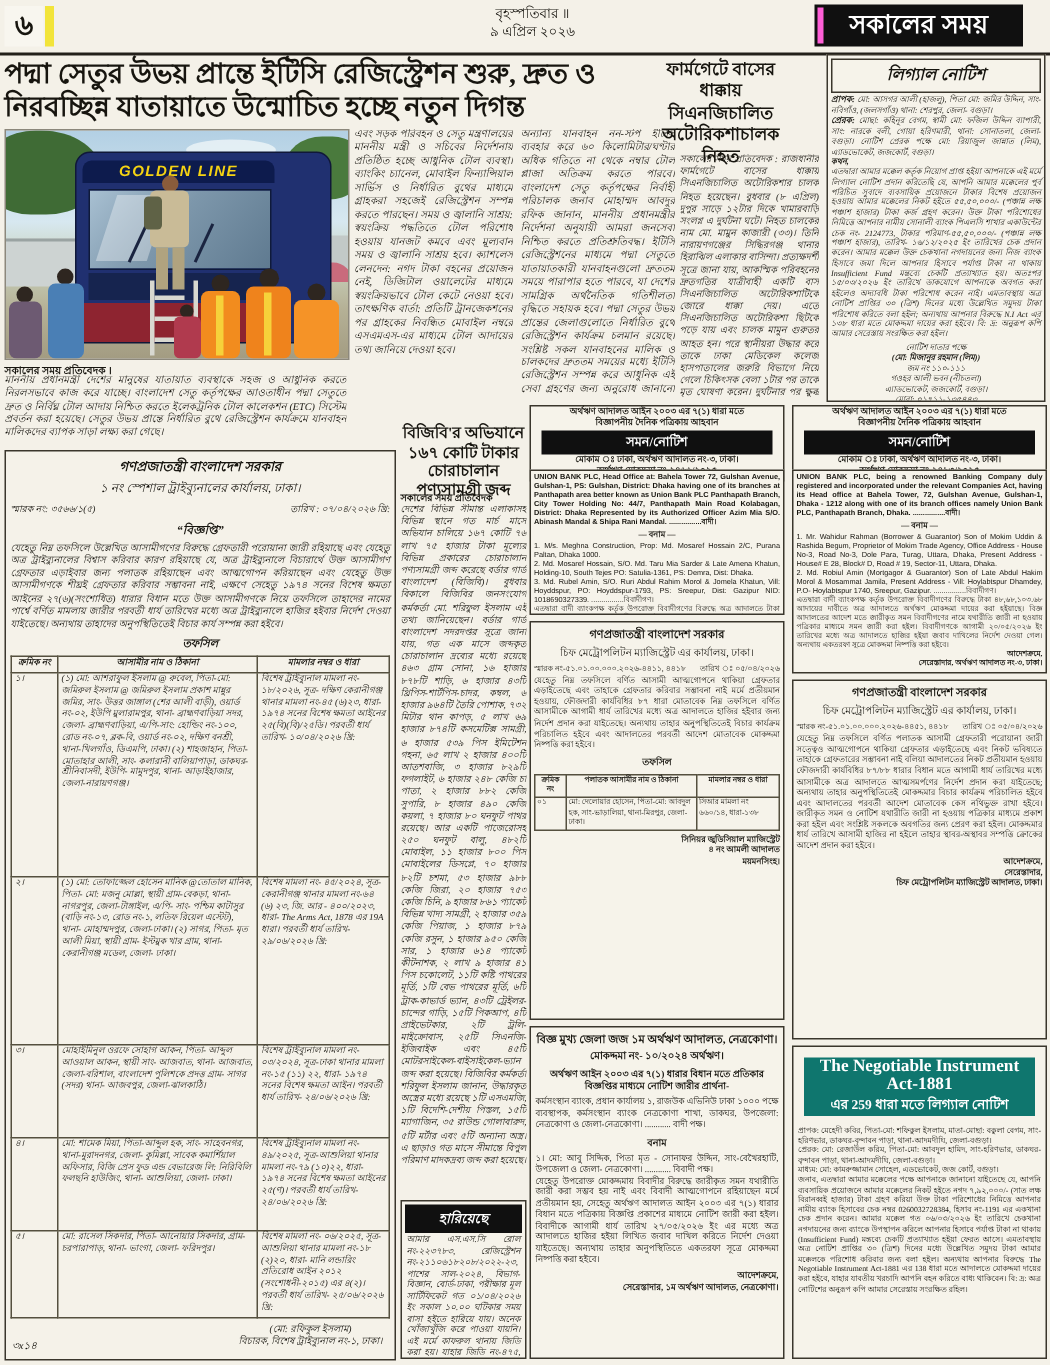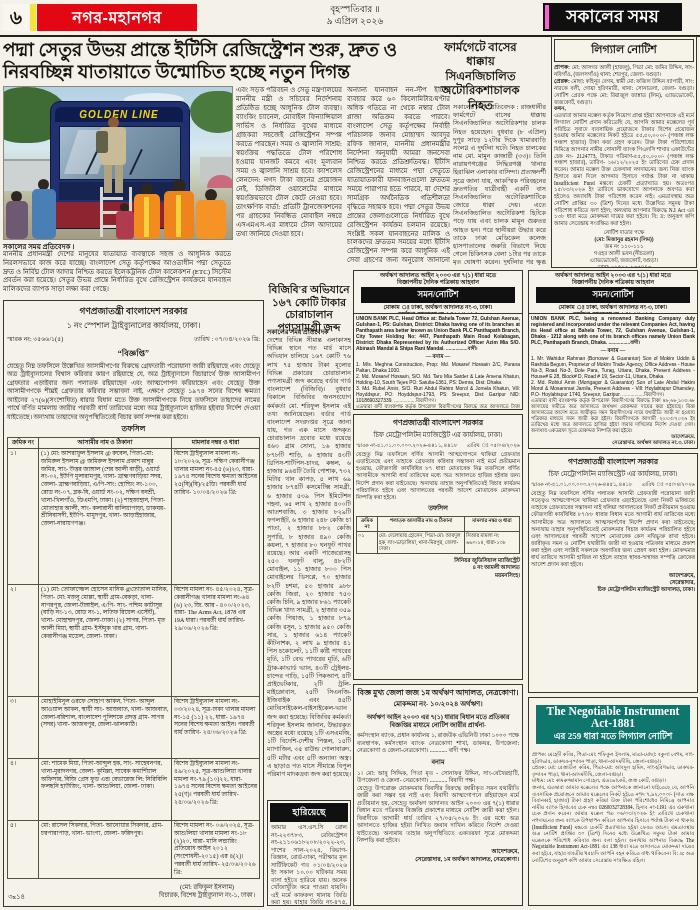--- a/index.html
+++ b/index.html
@@ -1,21 +1,21 @@
 <!DOCTYPE html>
 <html><head>
 <meta charset="utf-8">
 <style>
   html,body{margin:0;padding:0;background:#cfccc2;}
   #paper{position:relative;width:700px;height:910px;margin:0 auto;background:#f4f1e8;
          font-family:"Liberation Serif","DejaVu Serif",serif;color:#17150f;overflow:hidden;}
   .abs{position:absolute;}
   .just{text-align:justify;}
   .b{font-weight:bold;}
-  .clip{overflow:hidden;}
+  .clip{overflow:hidden;font-style:italic;}
   .sans{font-family:"Liberation Sans","DejaVu Sans",sans-serif;}
 
   
   #pnum{left:3px;top:4px;width:26px;height:27px;background:#f8f6ef;font-size:19px;line-height:27px;text-align:center;font-weight:bold;}
   #ystrip{left:30px;top:4px;width:6px;height:27px;background:#f2e43a;}
   #secbox{left:37px;top:4px;width:160px;height:27px;background:#e30613;color:#fff;
           font-size:16px;line-height:27px;text-align:center;font-weight:bold;letter-spacing:.5px;}
   #dateblk{left:290px;top:4px;width:130px;font-size:9px;line-height:1.3;text-align:center;}
   #mast{left:543px;top:3px;width:139px;height:28px;background:#101010;color:#fff;
         font-size:17px;line-height:28px;text-align:center;font-weight:bold;}
@@ -110,21 +110,20 @@
   #ni-t2{font-size:9px;font-weight:bold;}
   #niact .bd{font-size:5.2px;line-height:1.27;text-align:justify;padding:0 3px;}
 </style>
 </head>
 <body>
 
 <div id="paper">
 
   <div class="abs" id="pnum">৬</div>
   <div class="abs" id="ystrip"></div>
-  <div class="abs sans" id="secbox">নগর-মহানগর</div>
   <div class="abs" id="dateblk">
     <div>বৃহস্পতিবার ॥</div>
     <div>৯ এপ্রিল ২০২৬</div>
   </div>
   <div class="abs sans" id="mast">সকালের সময়</div>
   <div class="abs" id="mastbar"></div>
   <div class="abs" id="rule"></div>
 
   <div class="abs" id="lead-hl">পদ্মা সেতুর উভয় প্রান্তে ইটিসি রেজিস্ট্রেশন শুরু, দ্রুত ও নিরবচ্ছিন্ন যাতায়াতে উন্মোচিত হচ্ছে নতুন দিগন্ত</div>
 
@@ -133,21 +132,21 @@
     <div class="ph" style="left:120px;top:6px;width:60px;height:14px;background:#eef5f8;border-radius:50%;opacity:.8;"></div>
 
     <div class="ph" style="left:-14px;top:0px;width:78px;height:56px;background:#3f6b35;border-radius:50% 60% 55% 45%;"></div>
     <div class="ph" style="left:186px;top:4px;width:52px;height:42px;background:#4a7a3d;border-radius:55% 45% 50% 60%;"></div>
 
     <div class="ph" style="left:0px;top:72px;width:58px;height:30px;background:#cdd3d2;border-top:2px solid #9aa3a2;"></div>
     <div class="ph" style="left:196px;top:70px;width:32px;height:26px;background:#c2c9c7;"></div>
 
     <div class="ph" style="left:203px;top:88px;width:28px;height:13px;background:#c96b7c;border-radius:14px 14px 0 0;"></div>
 
-    <div class="ph" style="left:46px;top:14px;width:138px;height:126px;background:#203070;border-radius:10px 10px 0 0;border:1px solid #101838;">
+    <div class="ph" style="left:46px;top:14px;width:138px;height:126px;background:#203070;border-radius:10px 10px 0 0;border:1px solid #101838;padding-left:31px;">
       <div class="ph sans" style="left:4px;top:5px;width:128px;height:15px;background:#0d1b4d;color:#f5d312;font-size:10px;font-weight:bold;font-style:italic;text-align:center;line-height:15px;letter-spacing:1px;border-radius:6px 6px 0 0;">GOLDEN LINE</div>
       <div class="ph" style="left:8px;top:24px;width:120px;height:52px;background:linear-gradient(130deg,#a8c0d2 0%,#7d97ab 45%,#5f7a90 100%);border:1px solid #0f1a3a;"></div>
       <div class="ph" style="left:20px;top:28px;width:34px;height:44px;background:rgba(255,255,255,.35);transform:skewX(-18deg);"></div>
       <div class="ph" style="left:40px;top:46px;width:2px;height:28px;background:#1a2440;transform:rotate(25deg);"></div>
       <div class="ph" style="left:84px;top:46px;width:2px;height:28px;background:#1a2440;transform:rotate(25deg);"></div>
       <div class="ph" style="left:8px;top:80px;width:120px;height:18px;background:#16244f;"></div>
       <div class="ph" style="left:0px;top:100px;width:136px;height:26px;background:#8e2430;"></div>
     </div>
 
     <div class="ph" style="left:96px;top:100px;width:26px;height:50px;border-left:3px solid #d8d8d0;border-right:3px solid #d8d8d0;">

